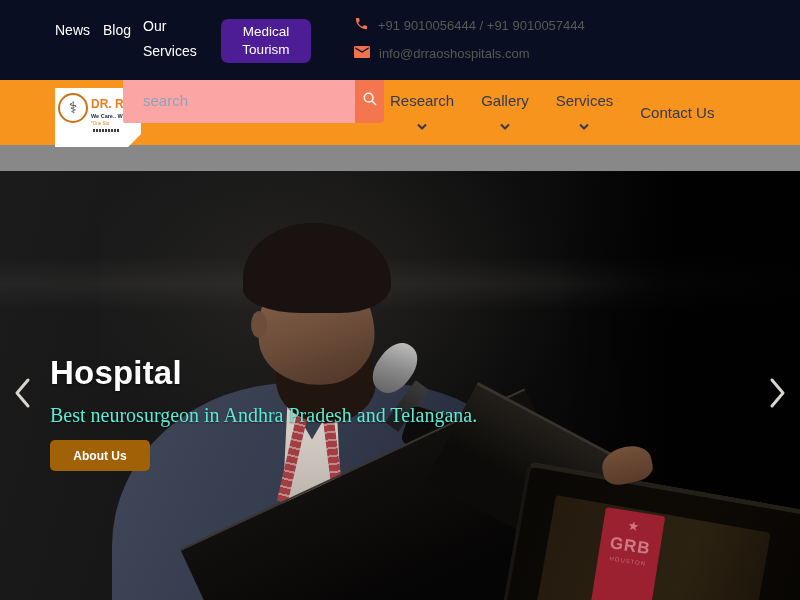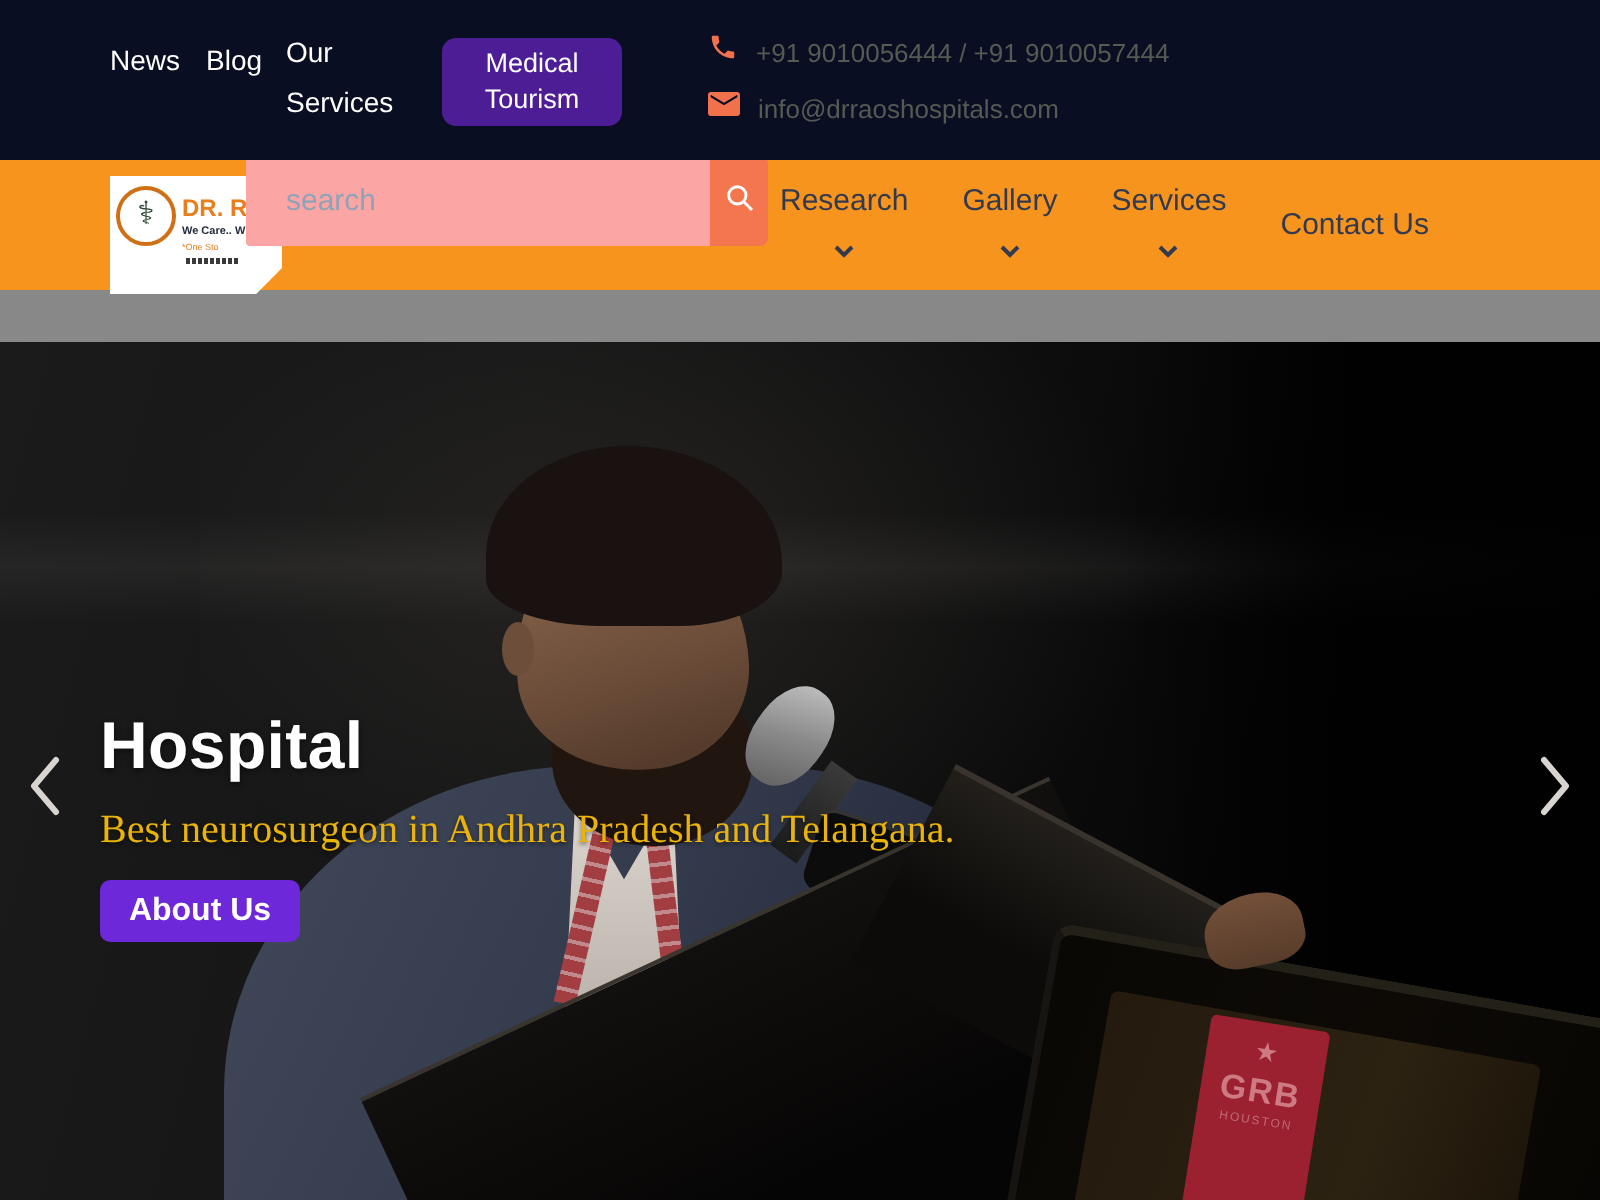--- a/index.html
+++ b/index.html
@@ -140,24 +140,24 @@
     display:flex; flex-direction:column; align-items:center; padding-top:8px; }
   .badge-star { color:#ce7a83; font-size:13px; line-height:1; }
   .badge-grb { color:#ce7a83; font-weight:bold; font-size:17px; letter-spacing:1px; margin-top:4px; }
   .badge-houston { color:#bf6a74; font-size:6px; letter-spacing:1px; margin-top:2px; }
   .hand { left:602px; top:276px; width:50px; height:36px;
     background:linear-gradient(180deg,#73503a,#583c2a); border-radius:50% 45% 35% 35%; transform:rotate(-12deg); }
 
   .hero-content { position:absolute; left:50px; top:146px; z-index:5; }
   .hero-title { margin:0; color:#fff; font-weight:bold; font-size:33px; line-height:37px;
     letter-spacing:0.2px; text-shadow:0 1px 3px rgba(0,0,0,0.55); }
-  .hero-subtitle { margin:13px 0 0; color:#eab308; font-size:20px;
+  .hero-subtitle { margin:13px 0 0; color:#5eead4; font-size:20px;
     font-family:"Liberation Serif", serif; text-shadow:0 1px 2px rgba(0,0,0,0.5); }
-  .about-btn { margin-top:13px; width:100px; height:31px; background:#6d28d9; color:#fff;
-    font-family:"Liberation Sans", sans-serif; font-weight:bold; font-size:16px;
+  .about-btn { margin-top:13px; width:100px; height:31px; background:#a16207; color:#fff;
+    font-family:"Liberation Sans", sans-serif; font-weight:bold; font-size:12px;
     border:none; border-radius:5px; cursor:pointer; }
   .arrow { position:absolute; top:204px; width:32px; height:38px; background:none; border:none;
     z-index:6; cursor:pointer; padding:0; }
   .arrow-left { left:7px; } .arrow-right { right:7px; }
 </style>
 </head>
 <body>
 
 <div class="page">
 

